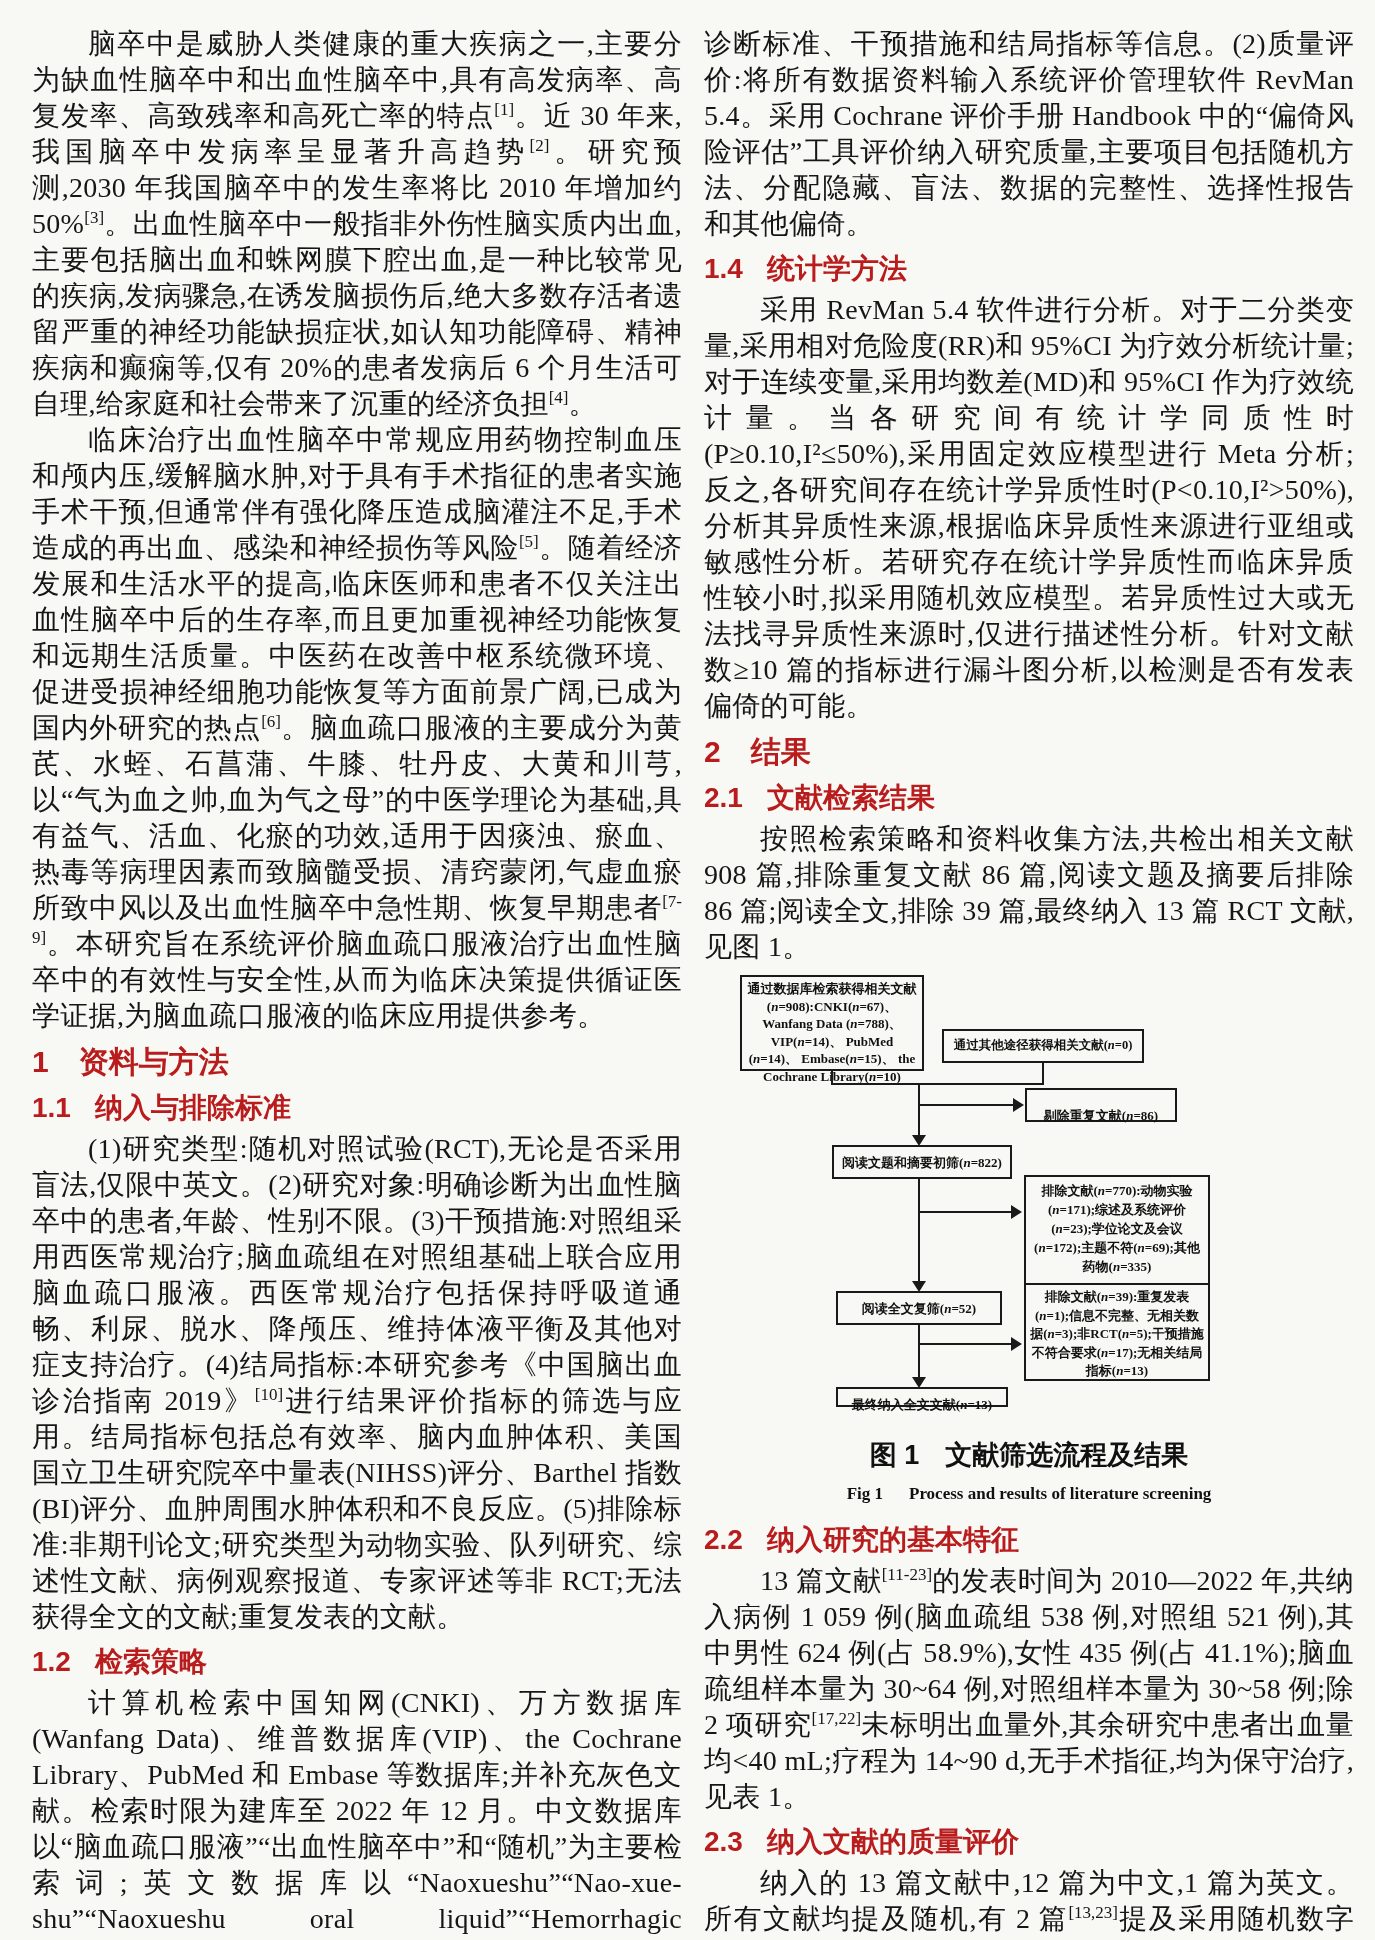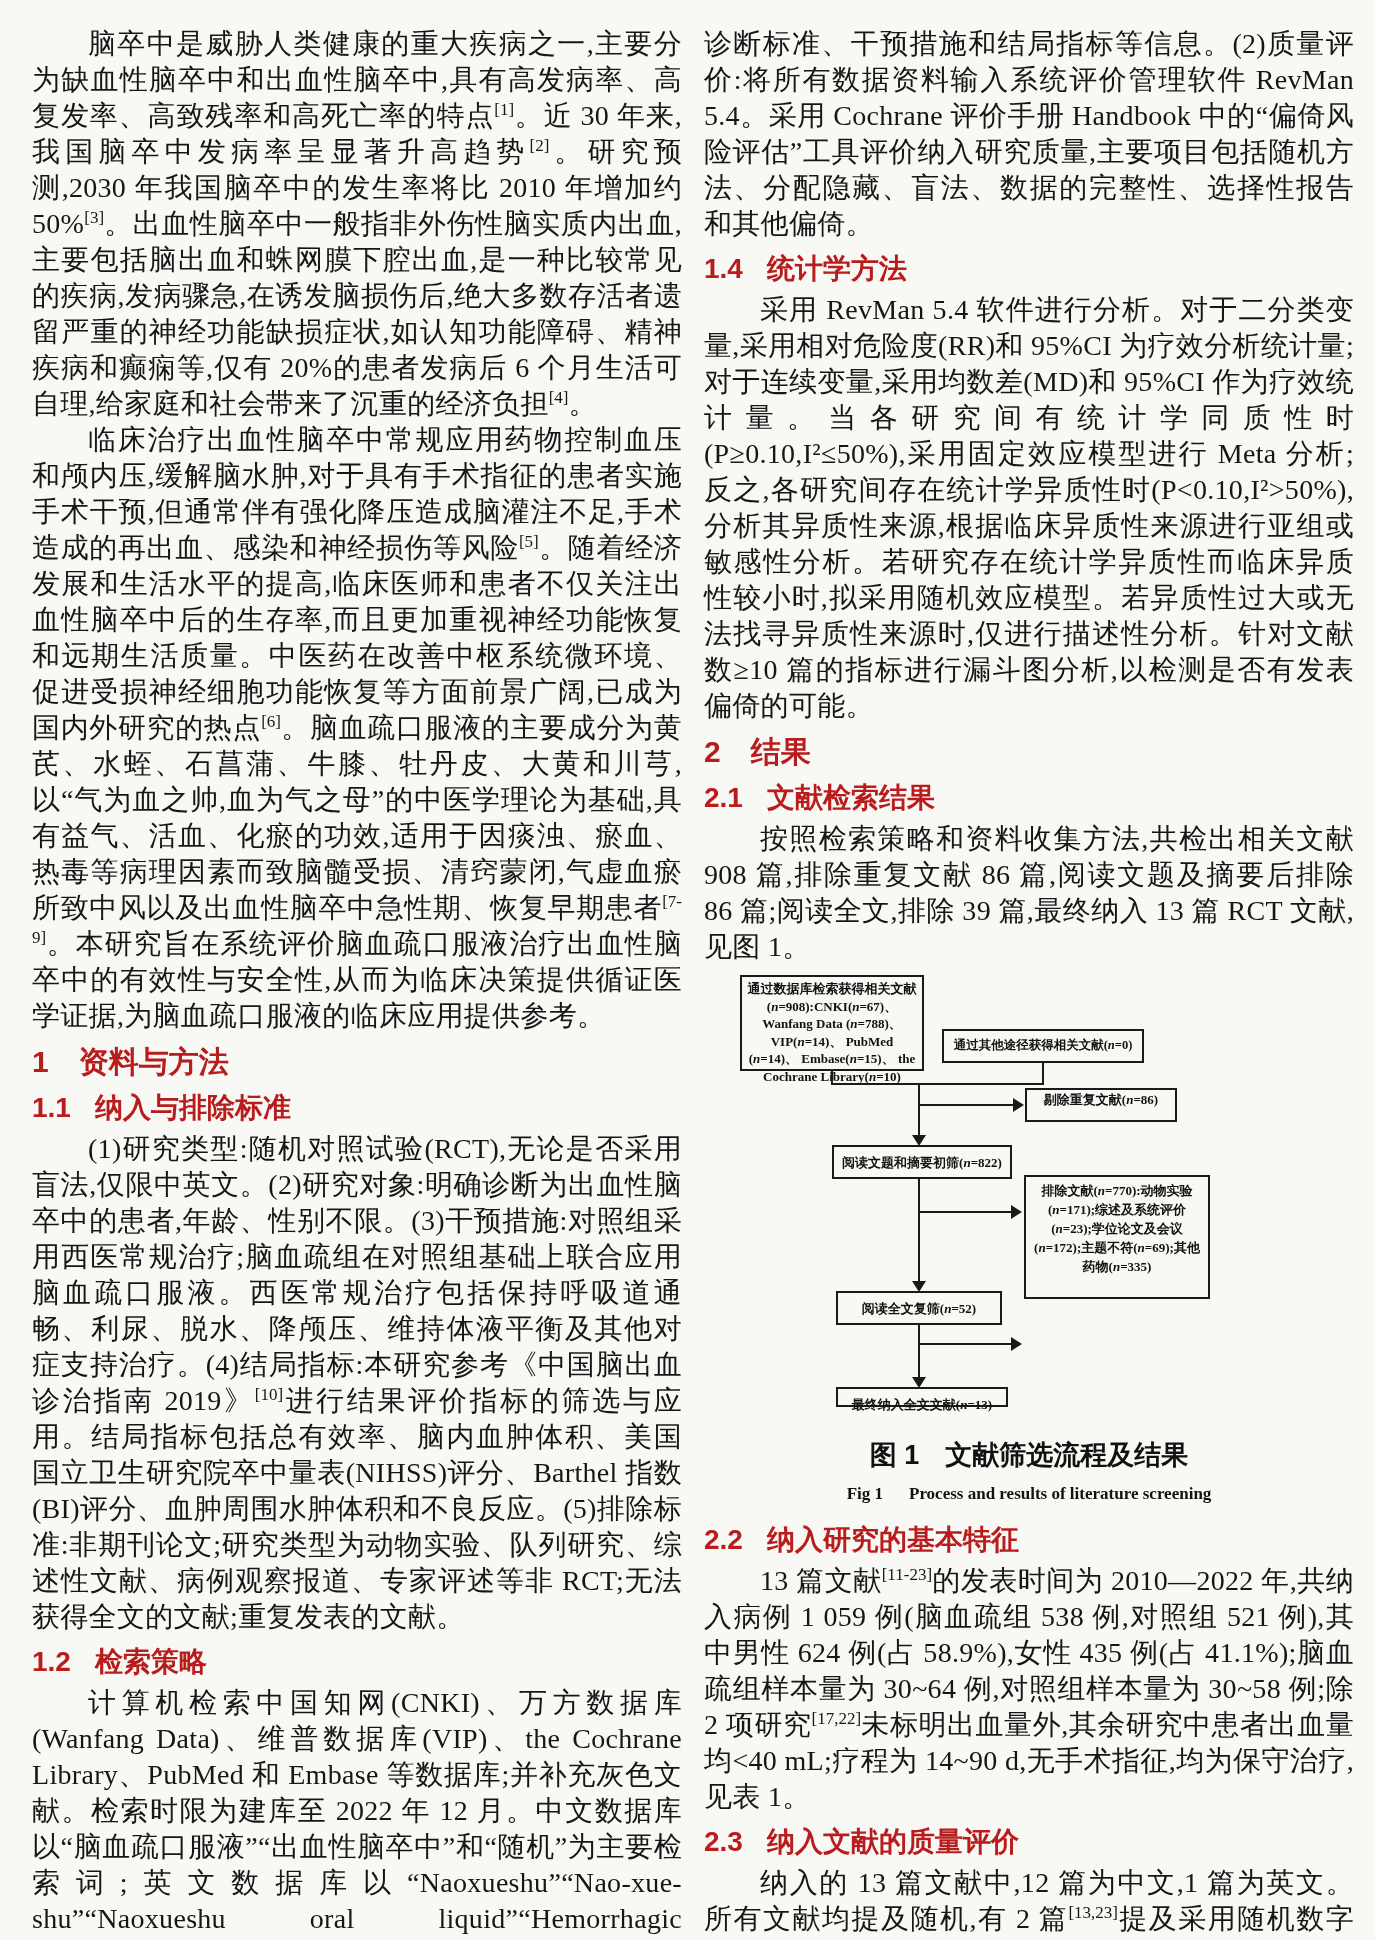--- a/index.html
+++ b/index.html
@@ -115,24 +115,25 @@
         <span class="no">2.1</span>
         <span class="tt">文献检索结果</span>
       </div>
       <p class="para indent">按照检索策略和资料收集方法,共检出相关文献 908 篇,排除重复文献 86 篇,阅读文题及摘要后排除 86 篇;阅读全文,排除 39 篇,最终纳入 13 篇 RCT 文献,见图 1。</p>
 
       <div class="fig">
         <div class="fc">
 
           <div class="fbox" style="left:0;top:0;width:184px;height:96px;line-height:17.5px;">通过数据库检索获得相关文献(<i>n</i>=908):CNKI(<i>n</i>=67)、 Wanfang Data (<i>n</i>=788)、 VIP(<i>n</i>=14)、 PubMed (<i>n</i>=14)、 Embase(<i>n</i>=15)、 the Cochrane Library(<i>n</i>=10)</div>
           <div class="fbox" style="left:202px;top:54px;width:202px;height:34px;padding-top:6px;white-space:nowrap;font-size:12.5px;">通过其他途径获得相关文献(<i>n</i>=0)</div>
-          <div class="fbox" style="left:285px;top:113px;width:152px;height:34px;padding-top:1px;white-space:nowrap;">剔除重复文献(<i>n</i>=86)</div>
+          <div class="fbox" style="left:285px;top:113px;width:152px;height:34px;padding-top:17px;white-space:nowrap;">剔除重复文献(<i>n</i>=86)</div>
           <div class="fbox" style="left:92px;top:170px;width:180px;height:34px;padding-top:7px;white-space:nowrap;">阅读文题和摘要初筛(<i>n</i>=822)</div>
           <div class="fbox" style="left:284px;top:200px;width:186px;height:124px;line-height:19px;padding-top:4px;">排除文献(<i>n</i>=770):动物实验(<i>n</i>=171);综述及系统评价(<i>n</i>=23);学位论文及会议(<i>n</i>=172);主题不符(<i>n</i>=69);其他药物(<i>n</i>=335)</div>
           <div class="fbox" style="left:96px;top:316px;width:166px;height:34px;padding-top:7px;white-space:nowrap;">阅读全文复筛(<i>n</i>=52)</div>
+          <div class="fbox" style="left:284px;top:308px;width:186px;height:98px;line-height:18.5px;padding-top:3px;">排除文献(<i>n</i>=39):重复发表(<i>n</i>=1);信息不完整、无相关数据(<i>n</i>=3);非RCT(<i>n</i>=5);干预措施不符合要求(<i>n</i>=17);无相关结局指标(<i>n</i>=13)</div>
           <div class="fbox" style="left:96px;top:412px;width:172px;height:20px;padding-top:7px;white-space:nowrap;">最终纳入全文文献(<i>n</i>=13)</div>
 
           <div class="fline" style="left:91px;top:96px;width:2px;height:14px;"></div>
           <div class="fline" style="left:302px;top:88px;width:2px;height:22px;"></div>
           <div class="fline" style="left:91px;top:108px;width:213px;height:2px;"></div>
           <div class="fline" style="left:178px;top:108px;width:2px;height:54px;"></div>
           <div class="arr-d" style="left:172px;top:160px;"></div>
           <div class="fline" style="left:179px;top:129px;width:96px;height:2px;"></div>
           <div class="arr-r" style="left:273px;top:123px;"></div>
 

